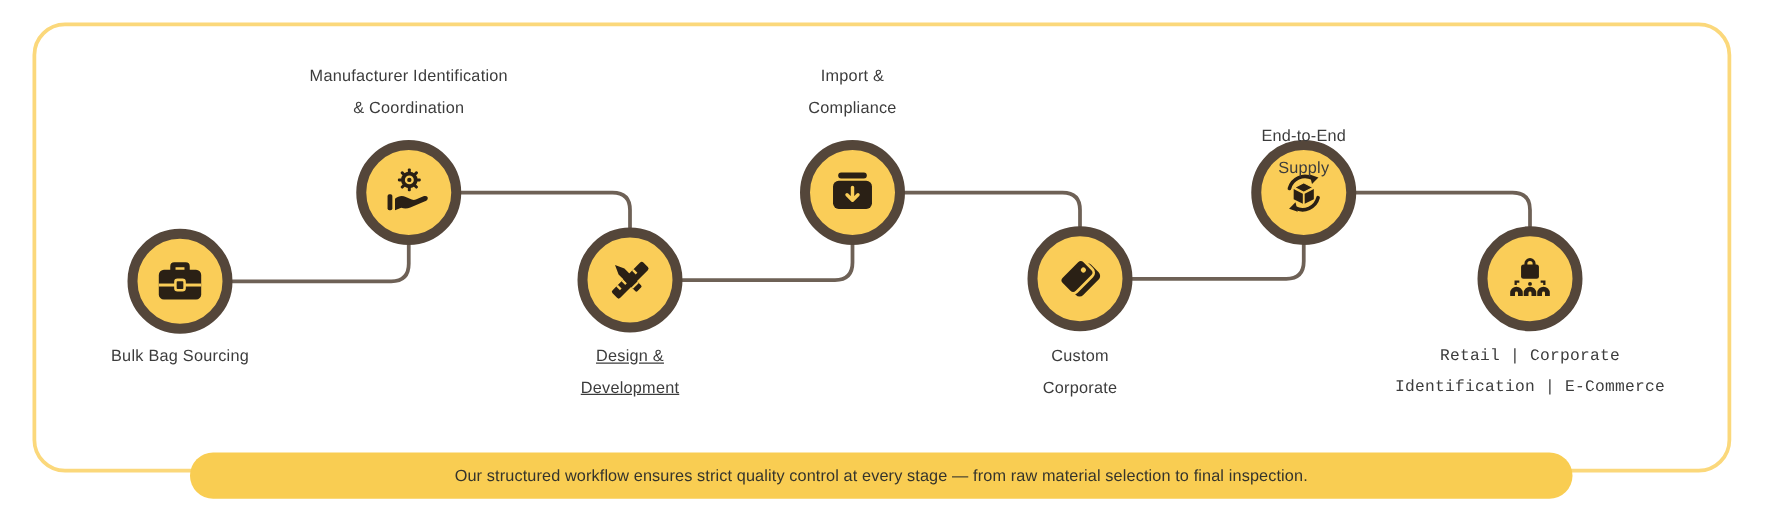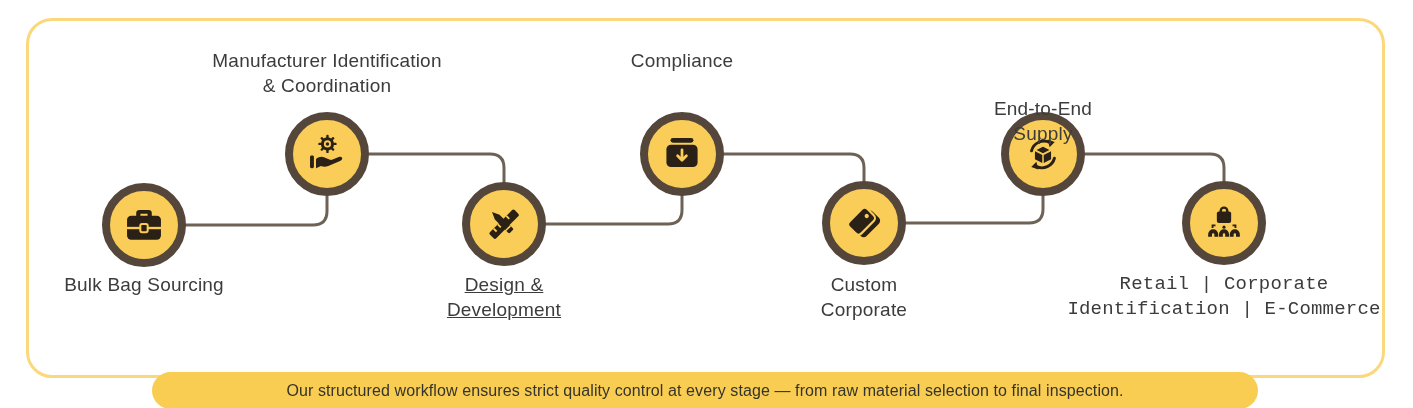--- a/index.html
+++ b/index.html
@@ -36,31 +36,31 @@
   .circle svg .stroke-ko{stroke:var(--node-fill);fill:none;}
   .circle svg .stroke-ic{stroke:var(--icon-color);fill:none;}
   .circle svg .fill-ko-stroke{fill:var(--icon-color);stroke:var(--node-fill);}
 
   .c1{left:102px;top:183px;} .c2{left:285px;top:112px;} .c3{left:462px;top:182px;}
   .c4{left:640px;top:112px;} .c5{left:822px;top:181px;} .c6{left:1001px;top:112px;}
   .c7{left:1182px;top:181px;}
 
   .step-label{
     position:absolute;width:320px;text-align:center;
-    color:var(--label-text);font-size:19px;line-height:25px;letter-spacing:.2px;
+    color:var(--label-text);font-size:13px;line-height:25px;letter-spacing:.2px;
   }
   .l1{left:-16px;top:272px;} .l2{left:167px;top:48px;} .l3{left:344px;top:272px;text-decoration:underline;}
   .l4{left:522px;top:48px;} .l5{left:704px;top:272px;} .l6{left:883px;top:48px;margin-top:48px;}
   .l7{left:1064px;top:272px;font-family:Liberation Mono, monospace;}
 
   .banner{
-    position:absolute;left:152px;top:372px;width:1106px;height:37px;
+    position:absolute;left:152px;top:362px;width:1106px;height:37px;
     background:var(--banner-bg);border-radius:19px;
     display:flex;align-items:center;justify-content:center;
-    color:var(--banner-text);font-size:16px;letter-spacing:.1px;white-space:nowrap;
+    color:var(--banner-text);font-size:13px;letter-spacing:.1px;white-space:nowrap;
   }
 </style>
 </head>
 <body>
 
 <div class="stage">
 
   <div class="card"></div>
 
   <svg class="connectors" viewBox="0 0 1413 408">
@@ -129,20 +129,21 @@
   </div>
 
   <div class="circle c4">
     <svg viewBox="0 0 48 48">
       <rect class="fill" x="11.5" y="6.5" width="25" height="5.2" rx="2.6"></rect>
       <rect class="fill" x="7" y="13.8" width="34" height="24.5" rx="5"></rect>
       <path class="stroke-ko" d="M24 19.5 V30.5 M19.2 26 L24 30.8 L28.8 26" stroke-width="3" stroke-linecap="round" stroke-linejoin="round"></path>
     </svg>
   </div>
   <div class="step-label l4">
+    <div>Import &amp;</div>
     <div>Compliance</div>
   </div>
 
   <div class="circle c5">
     <svg viewBox="0 0 48 48">
       <g transform="rotate(45 24 24)">
         <rect class="fill" x="17.5" y="8.5" width="18.5" height="28" rx="4.5"></rect>
         <rect class="fill-ko-stroke" x="11.5" y="10.5" width="18.5" height="28" rx="4.5" stroke-width="2.4"></rect>
         <circle class="ko" cx="20.7" cy="16.5" r="2.3"></circle>
       </g>

